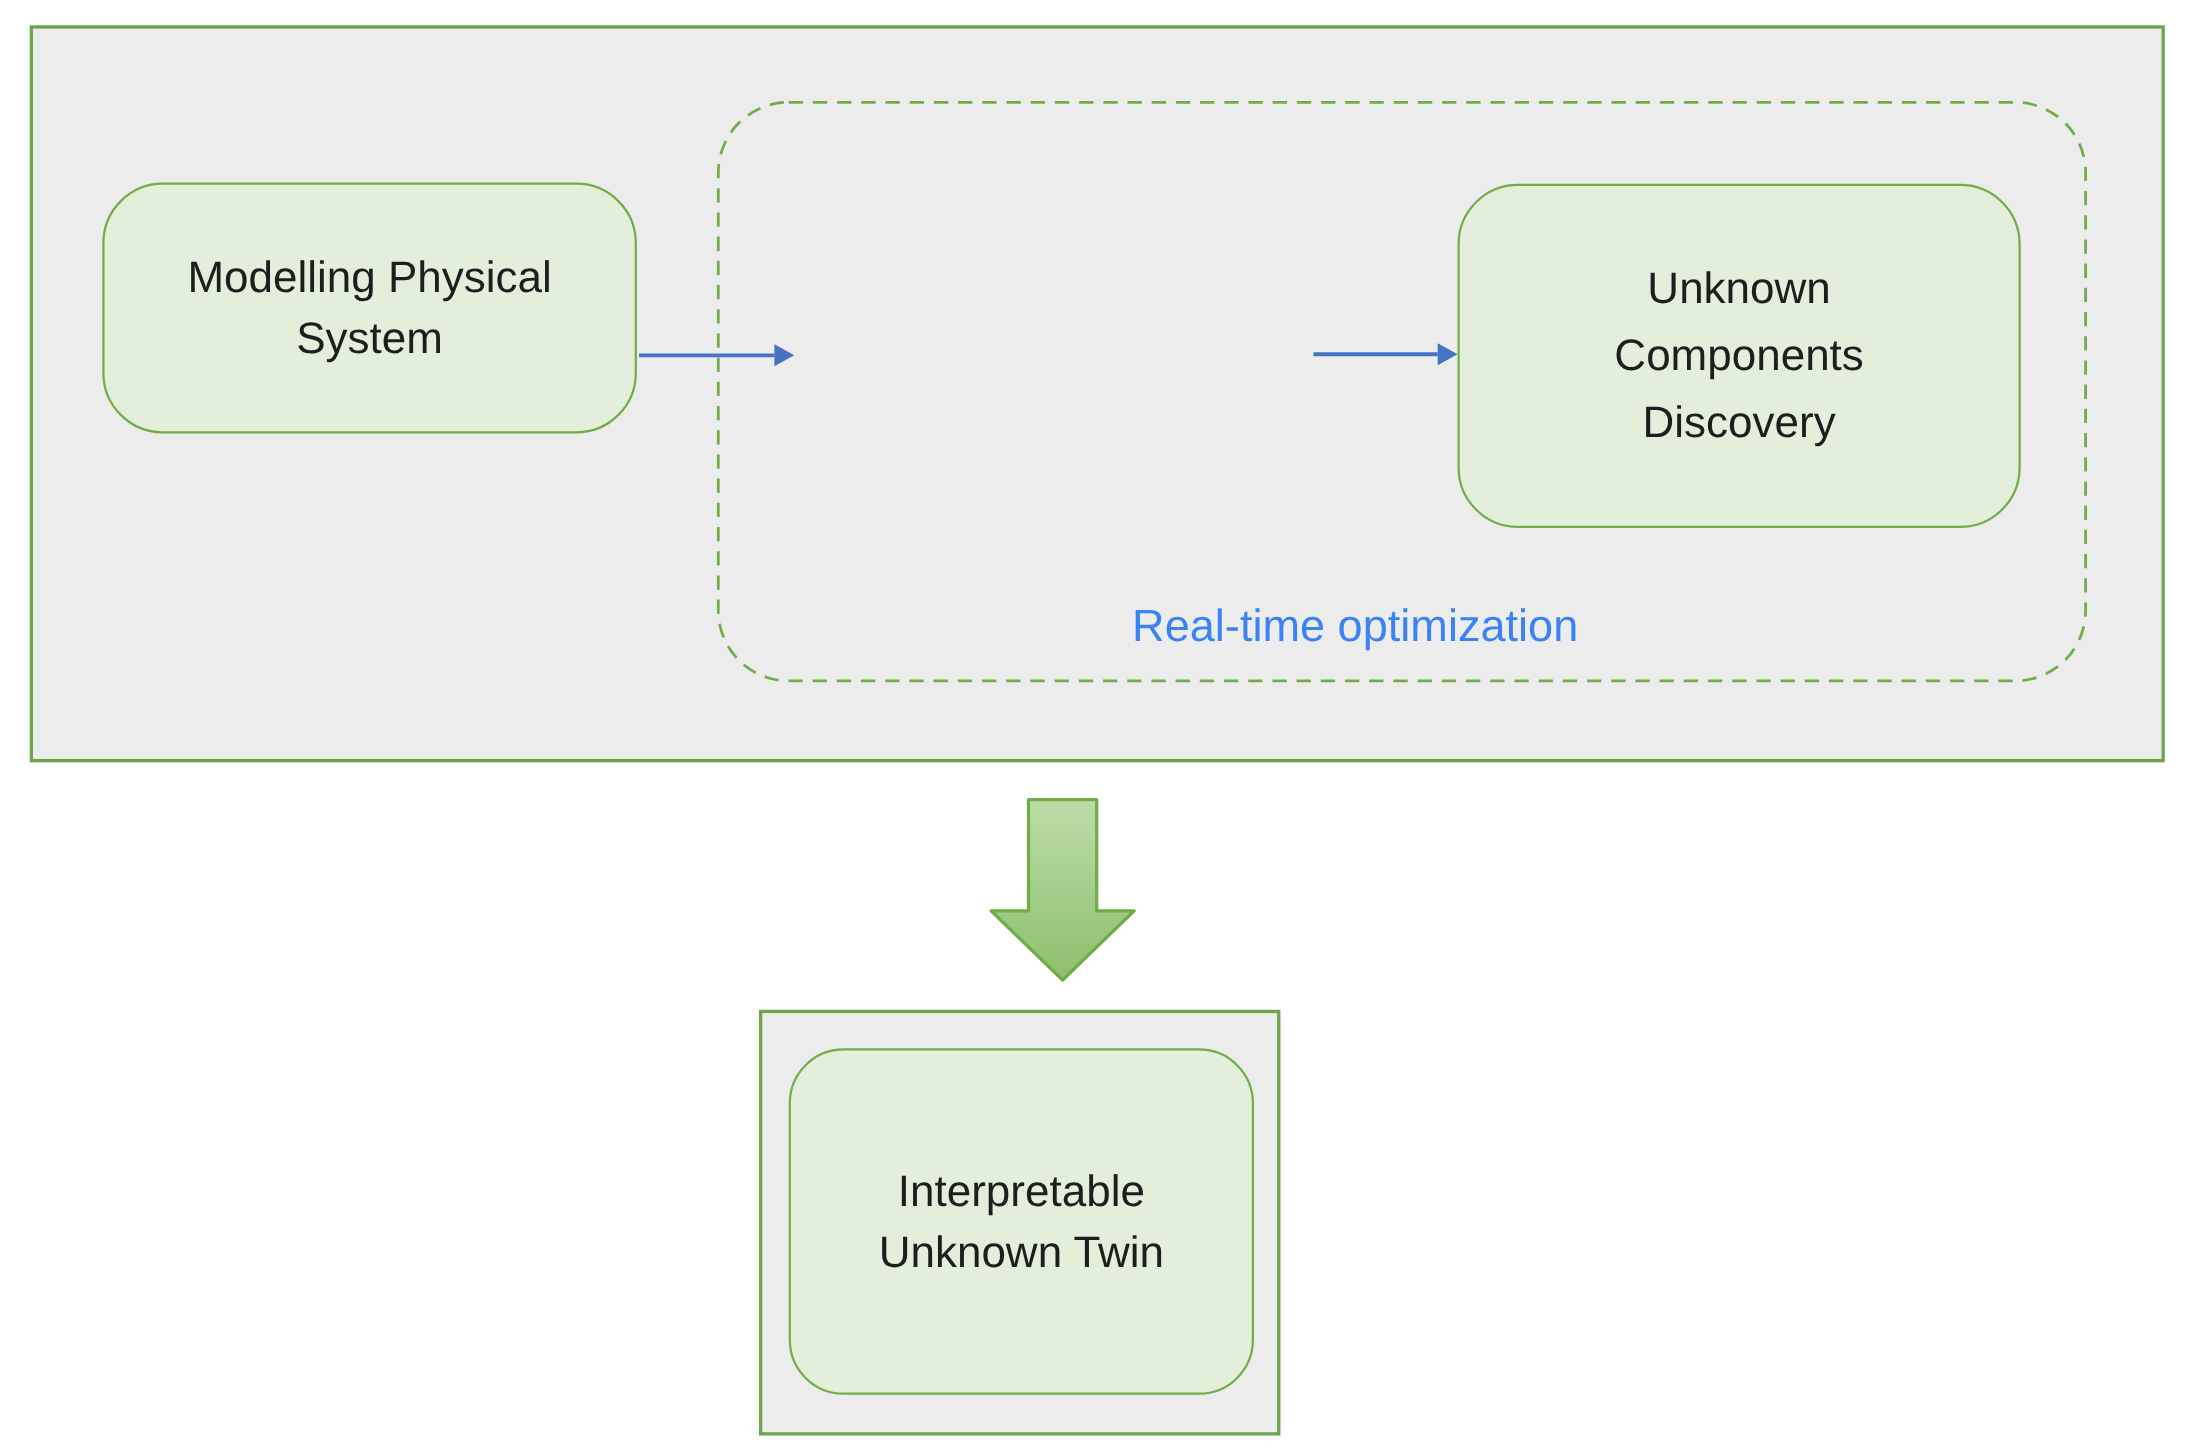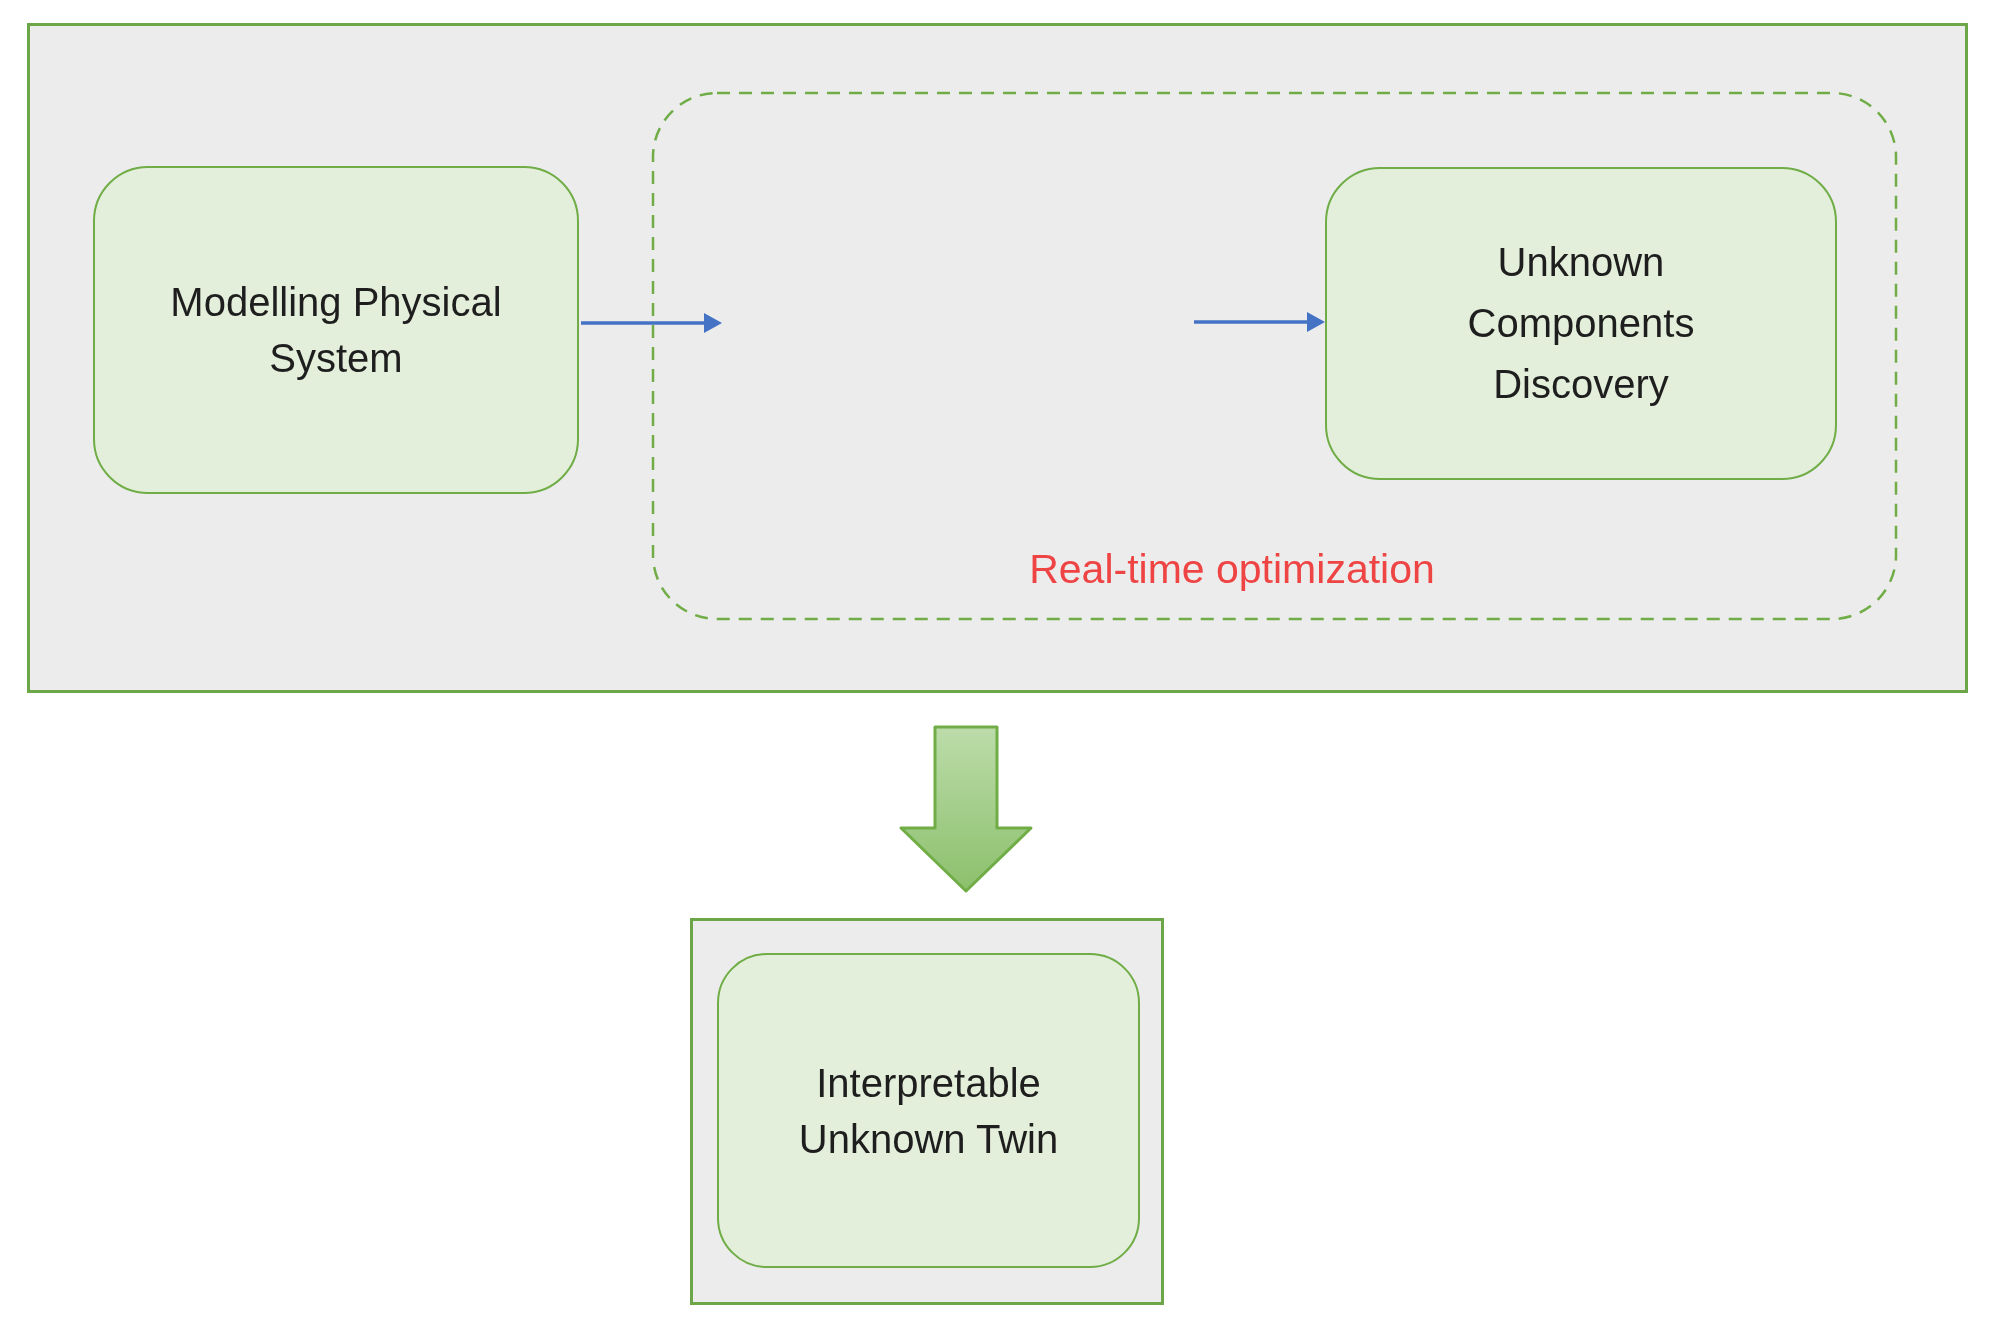--- a/index.html
+++ b/index.html
@@ -32,32 +32,32 @@
     border-radius: 55px;
     display: flex; align-items: center; justify-content: center;
     text-align: center;
   }
   .node-label {
     font-size: 40px;
     line-height: 56px;
     white-space: pre-line;
     color: #1e1e1e;
   }
-  .node-modelling   { left: 93px;   top: 166px; width: 486px; height: 328px; }
+  .node-modelling   { left: 93px;   top: 166px; width: 486px; height: 228px; }
   .node-known       { left: 723px;  top: 167px; width: 469px; height: 313px; }
   .node-unknown     { left: 1325px; top: 167px; width: 512px; height: 313px; }
   .node-unknown .node-label { line-height: 61px; }
   .node-twin        { left: 717px;  top: 953px; width: 423px; height: 315px; border-radius: 50px; }
 
   .group-caption {
     position: absolute;
     left: 652px; top: 546px; width: 1160px;
     text-align: center;
     font-size: 41px;
-    color: #ef4444;
+    color: #3b82f6;
   }
 </style>
 </head>
 <body>
 
 <div class="canvas">
 
   <div class="panel panel-top"></div>
 
   <div class="panel panel-bottom"></div>

